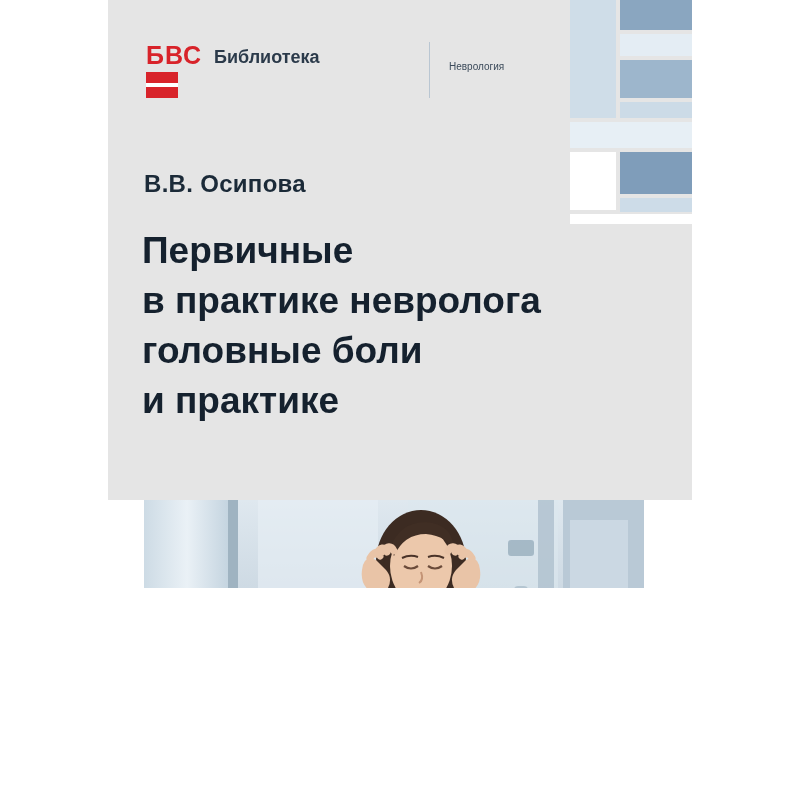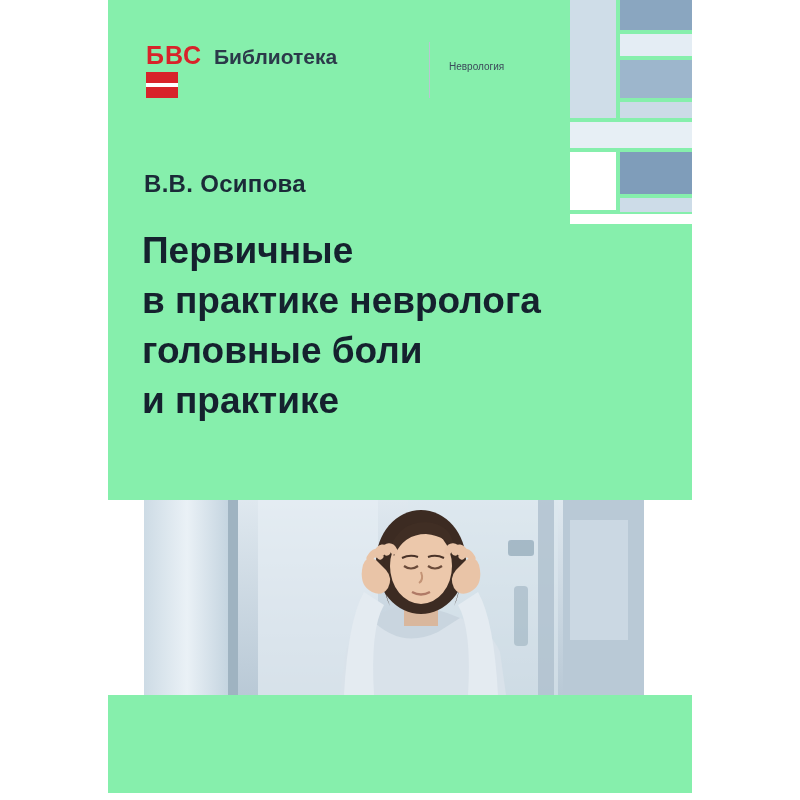--- a/index.html
+++ b/index.html
@@ -8,22 +8,22 @@
     width: 800px;
     height: 800px;
     background: #ffffff;
     font-family: "Liberation Sans", sans-serif;
   }
   #book-cover {
     position: absolute;
     left: 108px;
     top: 0px;
     width: 584px;
-    height: 793px;
-    background: #86efac;
+    height: 588px;
+    background: #e5e5e5;
     overflow: hidden;
   }
   
   .bar {
     position: absolute;
   }
   
   .header {
     position: absolute;
     left: 36px;
@@ -63,21 +63,21 @@
     left: 0;
     top: 11px;
     width: 32px;
     height: 4px;
     background: #ffffff;
   }
   .series-title {
     position: absolute;
     left: 70px;
     top: 6px;
-    font-size: 21px;
+    font-size: 18px;
     font-weight: bold;
     color: #2b3a4a;
     line-height: 22px;
     width: 200px;
   }
   .divider-v {
     position: absolute;
     left: 285px;
     top: 2px;
     width: 1px;

